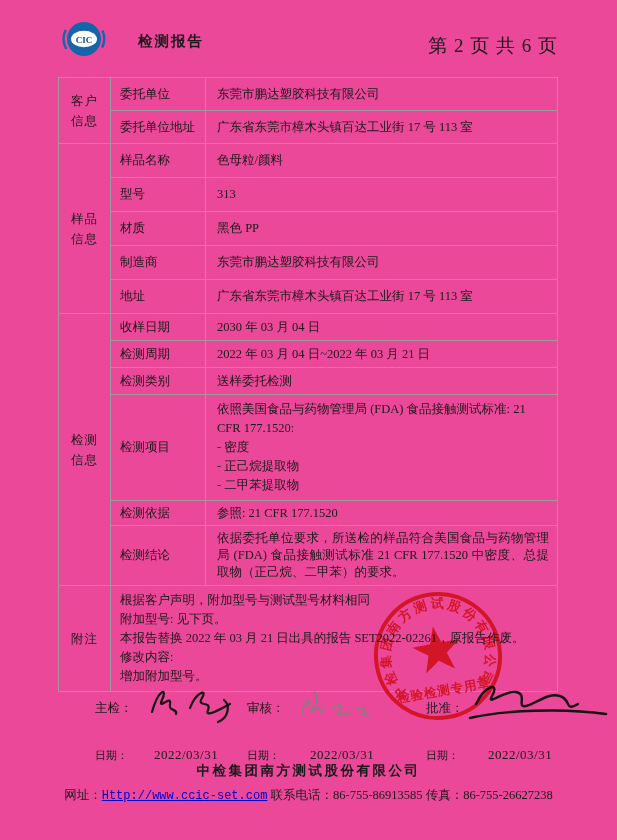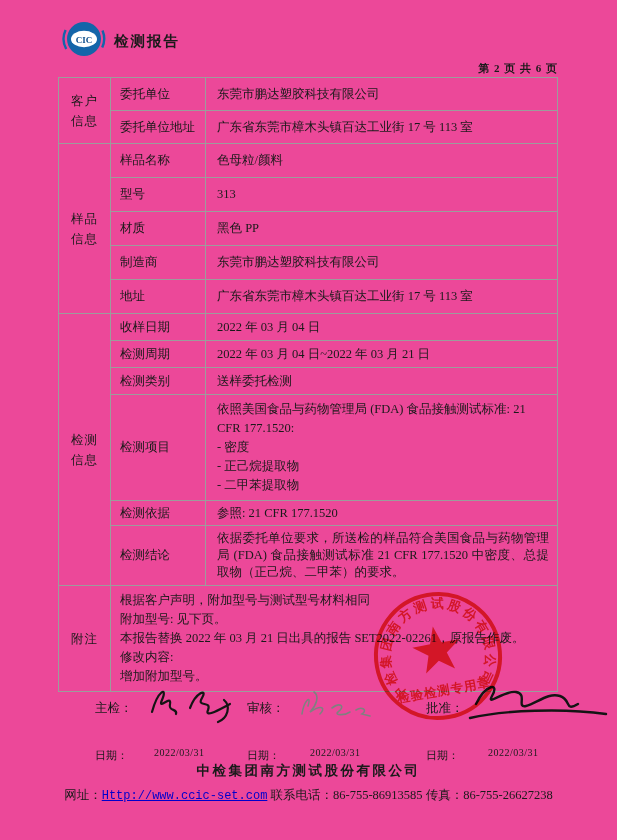--- a/index.html
+++ b/index.html
@@ -2,40 +2,40 @@
 <html><head>
 <meta charset="utf-8">
 <style>
   html,body{margin:0;padding:0;background:#ffffff;}
   .page{position:relative;width:617px;height:840px;background:#ec4899;overflow:hidden;
         font-family:"Liberation Serif","DejaVu Serif",serif;color:#1a1a1a;}
 
   
   .header{position:absolute;top:14px;left:58px;width:500px;height:56px;}
   .logo{position:absolute;left:2px;top:2px;width:48px;height:48px;}
-  .doc-title{position:absolute;left:56px;top:18px;font-weight:bold;font-size:14.5px;letter-spacing:2px;text-align:right;}
+  .doc-title{position:absolute;left:80px;top:18px;font-weight:bold;font-size:14.5px;letter-spacing:2px;text-align:right;}
   .rep-no{position:absolute;left:176px;top:19px;font-weight:bold;font-size:13px;white-space:nowrap;}
-  .page-info{position:absolute;right:0;top:19px;font-weight:bold;font-size:11px;letter-spacing:1px;white-space:nowrap;margin-top:28px;}
+  .page-info{position:absolute;right:0;top:19px;font-weight:normal;font-size:19px;letter-spacing:1px;white-space:nowrap;}
 
   
   table.report{position:absolute;top:77px;left:58px;width:499px;border-collapse:collapse;table-layout:fixed;}
   table.report td{border:1px solid #9c9c9c;font-size:12.5px;vertical-align:middle;overflow:hidden;}
   td.sec{text-align:center;font-size:13px;line-height:20px;letter-spacing:1px;margin-left:9px;}
   td.lbl{padding-left:9px;}
   td.val{padding-left:11px;}
   tr.h33{height:33px;} tr.h34{height:34px;} tr.h27{height:27px;} tr.h25{height:25px;}
   td.items-cell{padding:5px 26px 5px 11px;line-height:19px;vertical-align:top;}
   td.concl-cell{padding:4px 8px 4px 11px;line-height:17px;text-align:justify;}
   td.notes-cell{padding:5px 10px 5px 9px;line-height:19px;vertical-align:top;}
 
   
   .sig-block{position:absolute;top:676px;left:68px;width:500px;height:100px;}
   .sig-block .role{position:absolute;font-size:12.5px;top:24px;}
   .sig-block .date-lbl{position:absolute;font-size:11px;top:72px;}
-  .sig-block .date-val{position:absolute;font-size:10px;top:71px;letter-spacing:0.5px;}
+  .sig-block .date-val{position:absolute;font-size:13px;top:71px;letter-spacing:0.5px;}
   .sig-svg{position:absolute;}
 
   
   .stamp{position:absolute;left:370px;top:588px;width:136px;height:136px;
          mix-blend-mode:multiply;opacity:0.92;z-index:4;pointer-events:none;}
 
   
   .footer{position:absolute;top:762px;left:0;width:617px;text-align:center;}
   .f-company{font-weight:bold;font-size:13.5px;letter-spacing:2.5px;}
   .f-line{font-size:12.5px;margin-top:7px;white-space:nowrap;}
@@ -104,21 +104,21 @@
       <td class="lbl">地址</td>
       <td class="val">广东省东莞市樟木头镇百达工业街 17 号 113 室</td>
     </tr>
 
     <tr class="h27">
       <td class="sec" rowspan="6">
         <div>检测</div>
         <div>信息</div>
       </td>
       <td class="lbl">收样日期</td>
-      <td class="val">2022 年 03 月 04 日</td>
+      <td class="val">2030 年 03 月 04 日</td>
     </tr>
     <tr class="h27">
       <td class="lbl">检测周期</td>
       <td class="val">2022 年 03 月 04 日~2022 年 03 月 21 日</td>
     </tr>
     <tr class="h27">
       <td class="lbl">检测类别</td>
       <td class="val">送样委托检测</td>
     </tr>
     <tr>

